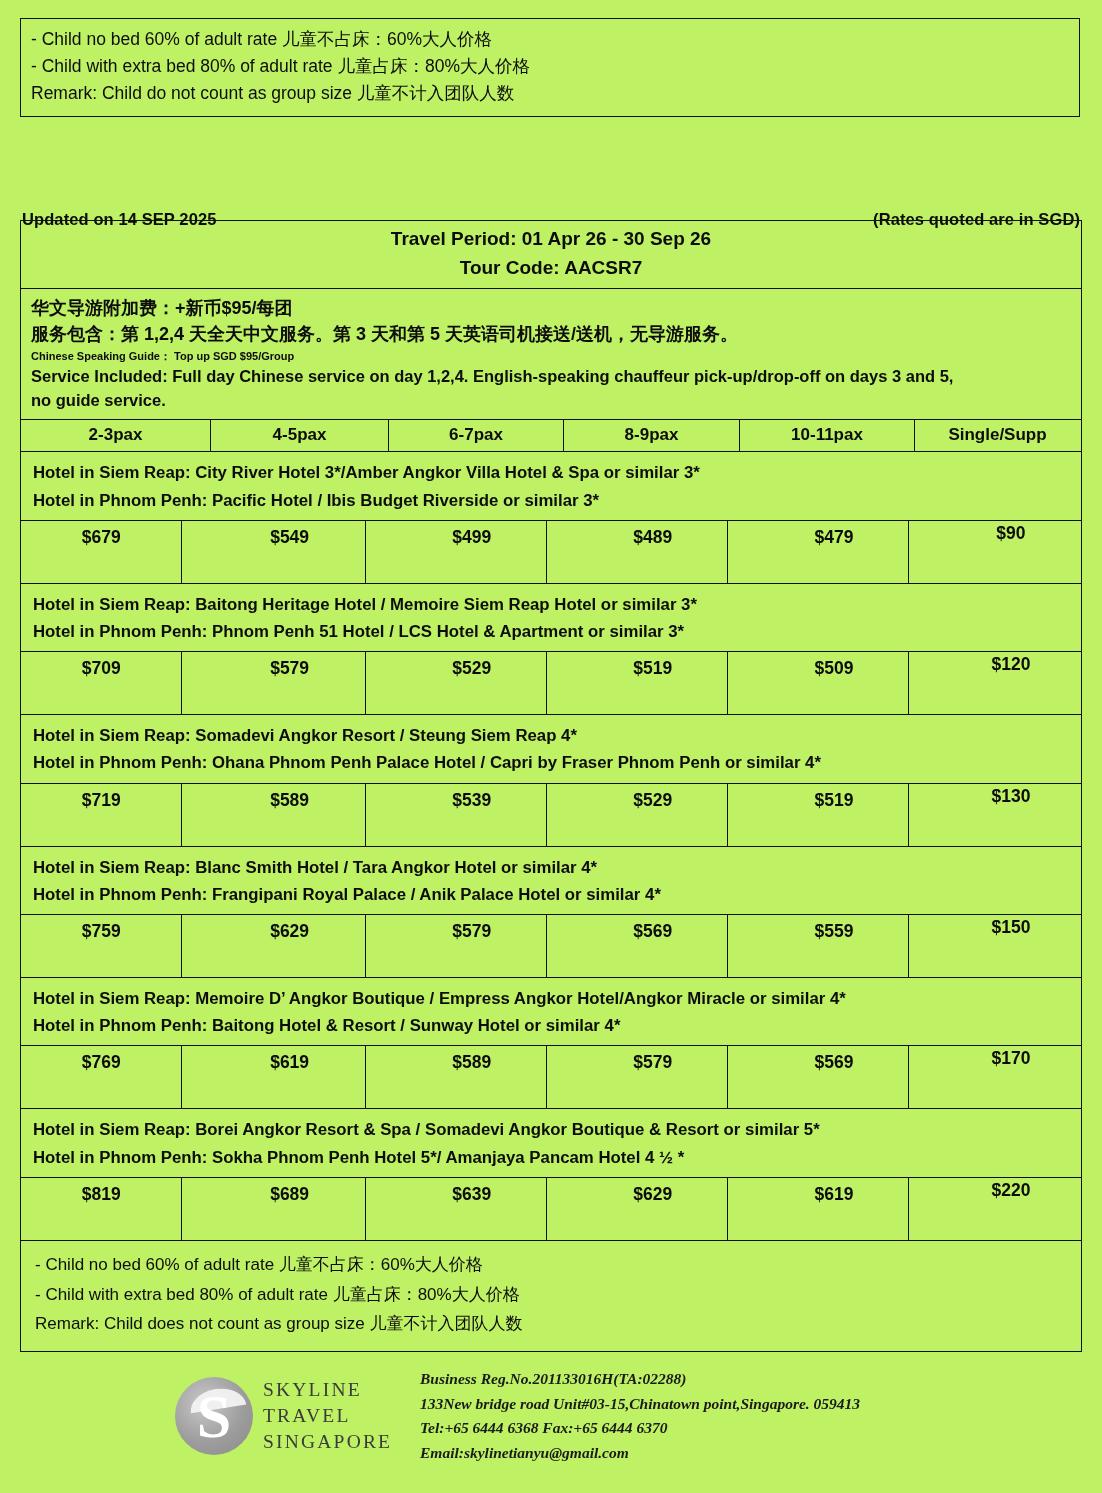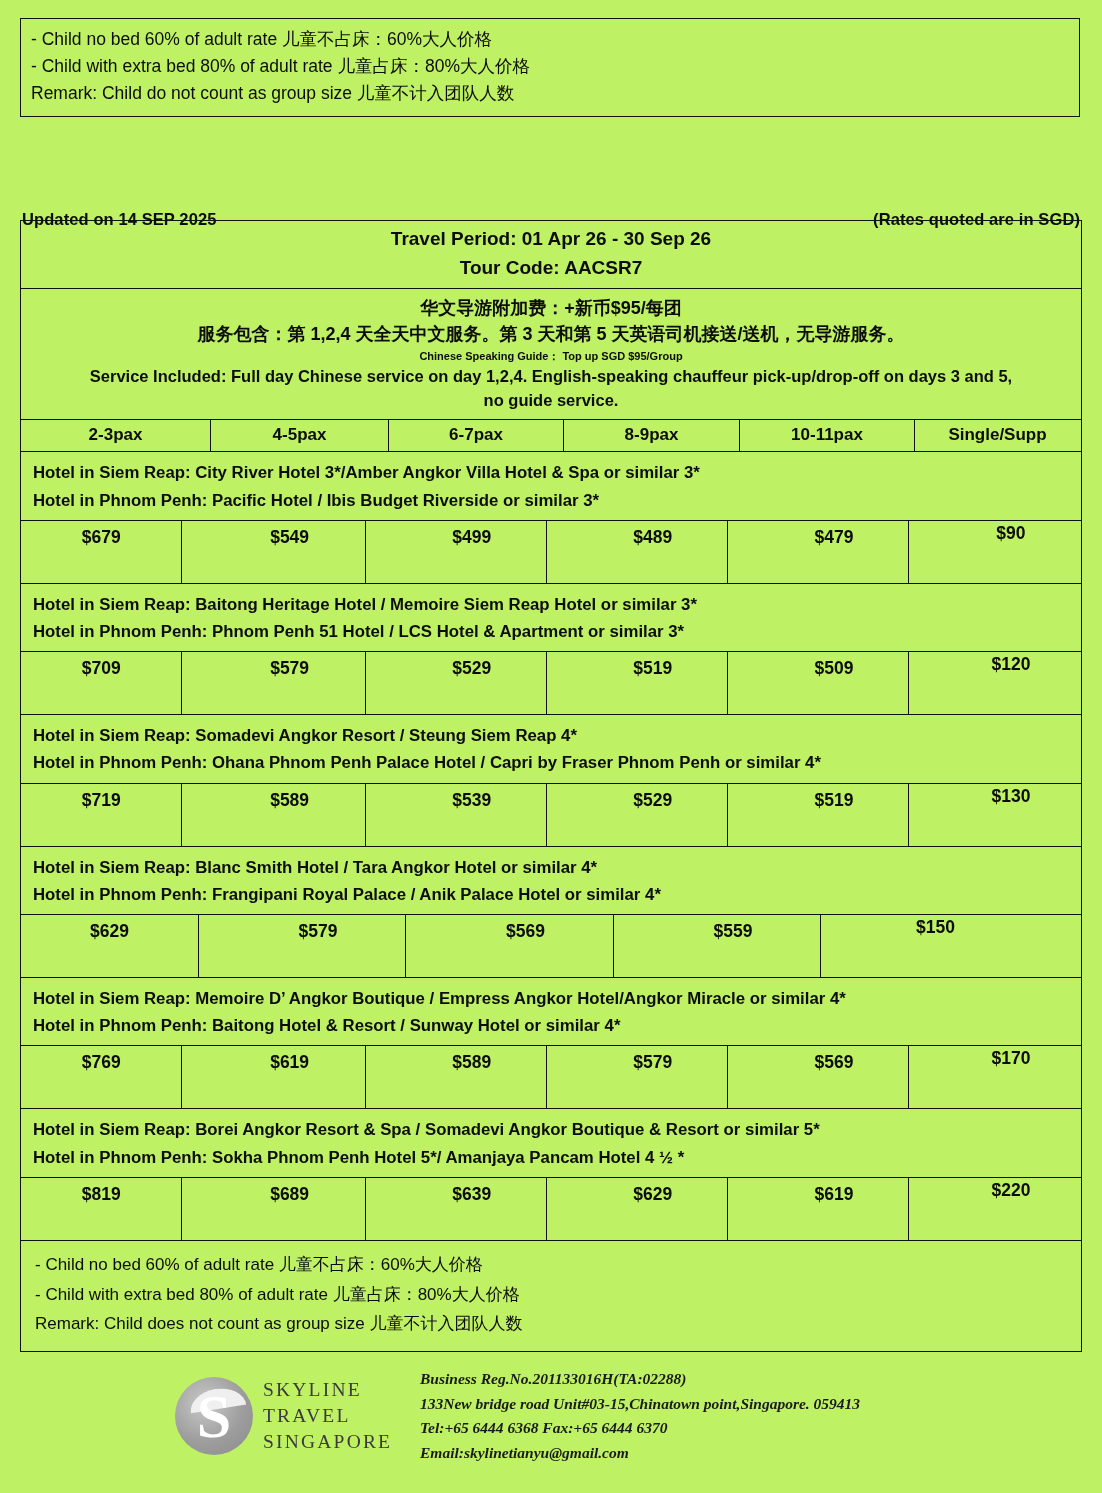--- a/index.html
+++ b/index.html
@@ -75,21 +75,20 @@
     margin-bottom: 7px;
   }
   .tbl-head .l2 {
     font-size: 19px;
     font-weight: bold;
   }
 
   .service-block {
     border-bottom: 1.4px solid #111;
     padding: 6px 10px 7px 10px;
-    text-align: center;
   }
   .service-block .cn1 {
     font-size: 18px;
     font-weight: bold;
     line-height: 1.45;
   }
   .service-block .cn2 {
     font-size: 18px;
     font-weight: bold;
     line-height: 1.5;
@@ -311,20 +310,21 @@
         <div class="cell c5 single">$130</div>
       </div>
     </div>
 
     <div class="pkg">
       <div class="hotels">
         <div>Hotel in Siem Reap: Blanc Smith Hotel / Tara Angkor Hotel or similar 4*</div>
         <div>Hotel in Phnom Penh: Frangipani Royal Palace / Anik Palace Hotel or similar 4*</div>
       </div>
       <div class="pricerow">
+        <div class="cell c0">$759</div>
         <div class="cell c1">$629</div>
         <div class="cell c2">$579</div>
         <div class="cell c3">$569</div>
         <div class="cell c4">$559</div>
         <div class="cell c5 single">$150</div>
       </div>
     </div>
 
     <div class="pkg">
       <div class="hotels">

